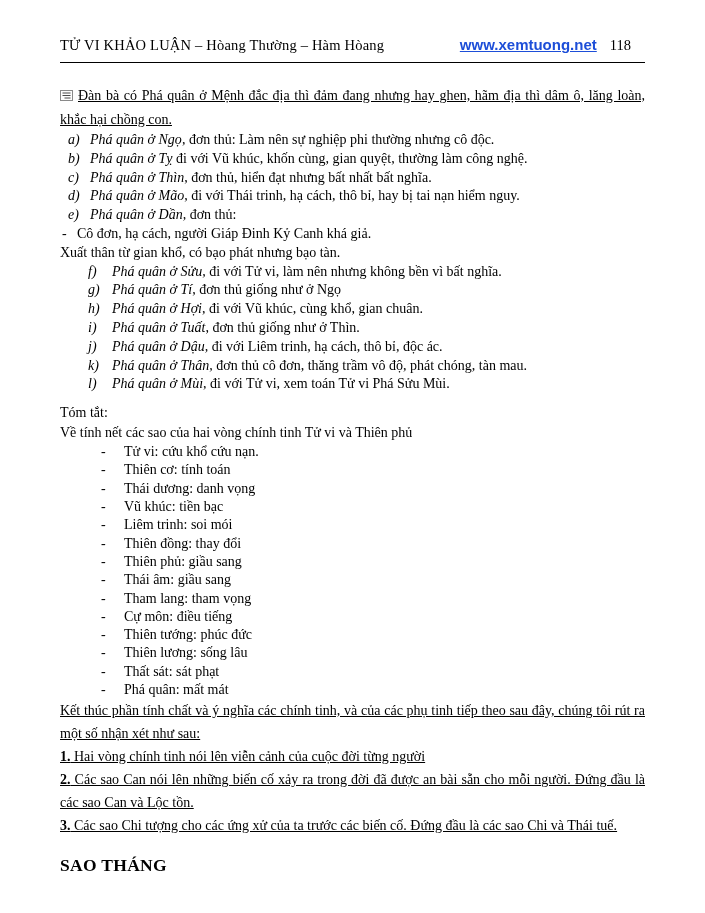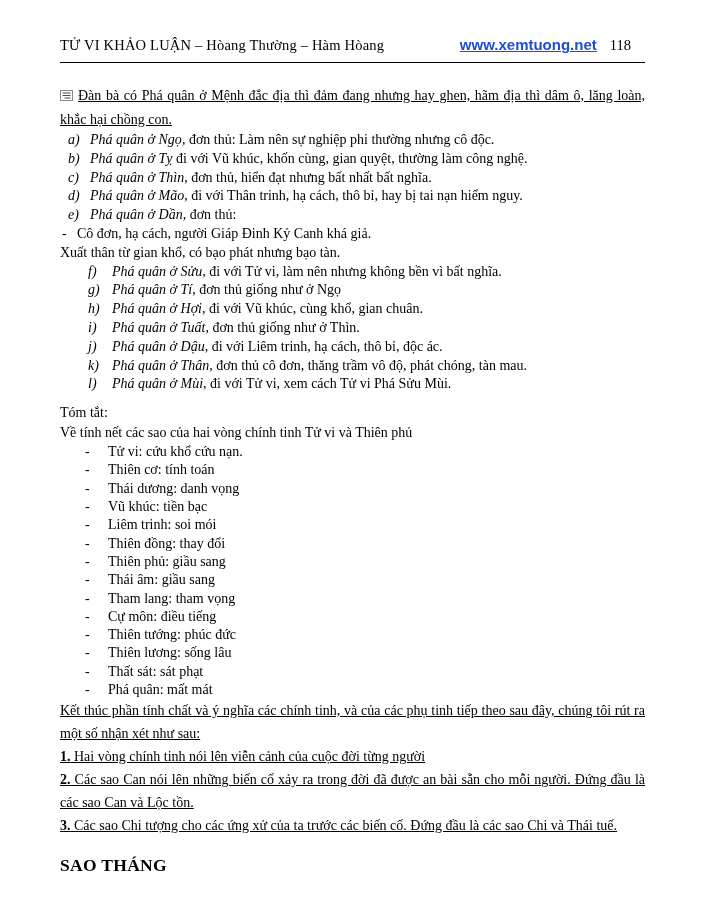--- a/index.html
+++ b/index.html
@@ -47,21 +47,21 @@
   .item.lvl1 .marker { width: 22px; }
   .item.lvl2 .marker { width: 24px; }
   .item .lead { font-style: italic; }
 
   .dash-line { line-height: 18.8px; margin-left: 2px; }
   .dash-line .dash { display: inline-block; width: 15px; }
   .plain-line { line-height: 18.8px; }
 
   .tomtat { font-weight: normal; margin-top: 9px; line-height: 20px; }
   .sum-intro { line-height: 20px; }
-  .sum-item { margin-left: 25px; line-height: 18.3px; }
+  .sum-item { margin-left: 41px; line-height: 18.3px; }
   .sum-item .dash { display: inline-block; width: 23px; }
 
   .point .num { font-weight: bold; }
 
   .section-heading {
     margin-top: 17px;
     font-weight: bold;
     font-size: 17.5px;
     letter-spacing: 0.3px;
     line-height: 22px;
@@ -92,21 +92,21 @@
     </div>
 
     <div>
 
         <div class="item lvl1"><span class="marker">a)</span><span class="lead">Phá quân ở Ngọ</span><span>, đơn thủ: Làm nên sự nghiệp phi thường nhưng cô độc.</span></div>
 
         <div class="item lvl1"><span class="marker">b)</span><span class="lead">Phá quân ở Tỵ</span><span> đi với Vũ khúc, khốn cùng, gian quyệt, thường làm công nghệ.</span></div>
 
         <div class="item lvl1"><span class="marker">c)</span><span class="lead">Phá quân ở Thìn</span><span>, đơn thủ, hiển đạt nhưng bất nhất bất nghĩa.</span></div>
 
-        <div class="item lvl1"><span class="marker">d)</span><span class="lead">Phá quân ở Mão</span><span>, đi với Thân trinh, hạ cách, thô bỉ, hay bị tai nạn hiểm nguy.</span></div>
+        <div class="item lvl1"><span class="marker">d)</span><span class="lead">Phá quân ở Mão</span><span>, đi với Thái trinh, hạ cách, thô bỉ, hay bị tai nạn hiểm nguy.</span></div>
 
         <div class="item lvl1"><span class="marker">e)</span><span class="lead">Phá quân ở Dần,</span><span> đơn thủ:</span></div>
       </div>
 
     <div class="dash-line"><span class="dash">-</span><span>Cô đơn, hạ cách, người Giáp Đinh Kỷ Canh khá giả.</span></div>
     <div class="plain-line">Xuất thân từ gian khổ, có bạo phát nhưng bạo tàn.</div>
 
     <div>
 
         <div class="item lvl2"><span class="marker">f)</span><span class="lead">Phá quân ở Sửu,</span><span> đi với Tử vi, làm nên nhưng không bền vì bất nghĩa.</span></div>
@@ -114,21 +114,21 @@
         <div class="item lvl2"><span class="marker">g)</span><span class="lead">Phá quân ở Tí</span><span>, đơn thủ giống như ở Ngọ</span></div>
 
         <div class="item lvl2"><span class="marker">h)</span><span class="lead">Phá quân ở Hợi</span><span>, đi với Vũ khúc, cùng khổ, gian chuân.</span></div>
 
         <div class="item lvl2"><span class="marker">i)</span><span class="lead">Phá quân ở Tuất</span><span>, đơn thủ giống như ở Thìn.</span></div>
 
         <div class="item lvl2"><span class="marker">j)</span><span class="lead">Phá quân ở Dậu,</span><span> đi với Liêm trinh, hạ cách, thô bỉ, độc ác.</span></div>
 
         <div class="item lvl2"><span class="marker">k)</span><span class="lead">Phá quân ở Thân,</span><span> đơn thủ cô đơn, thăng trầm vô độ, phát chóng, tàn mau.</span></div>
 
-        <div class="item lvl2"><span class="marker">l)</span><span class="lead">Phá quân ở Mùi</span><span>, đi với Tử vi, xem cách Tử vi Phá Sửu Mùi.</span></div>
+        <div class="item lvl2"><span class="marker">l)</span><span class="lead">Phá quân ở Mùi</span><span>, đi với Tử vi, xem toán Tử vi Phá Sửu Mùi.</span></div>
       </div>
 
     <div class="tomtat">Tóm tắt:</div>
     <div class="sum-intro">Về tính nết các sao của hai vòng chính tinh Tử vi và Thiên phủ</div>
 
     <div>
 
         <div class="sum-item"><span class="dash">-</span><span>Tử vi: cứu khổ cứu nạn.</span></div>
 
         <div class="sum-item"><span class="dash">-</span><span>Thiên cơ: tính toán</span></div>

